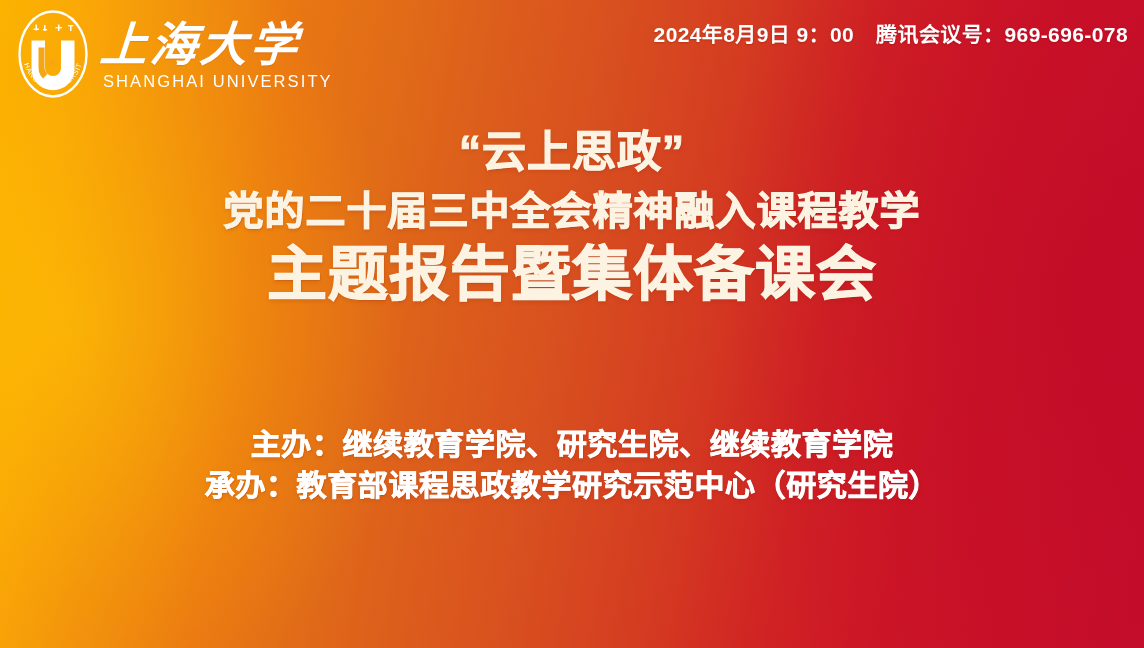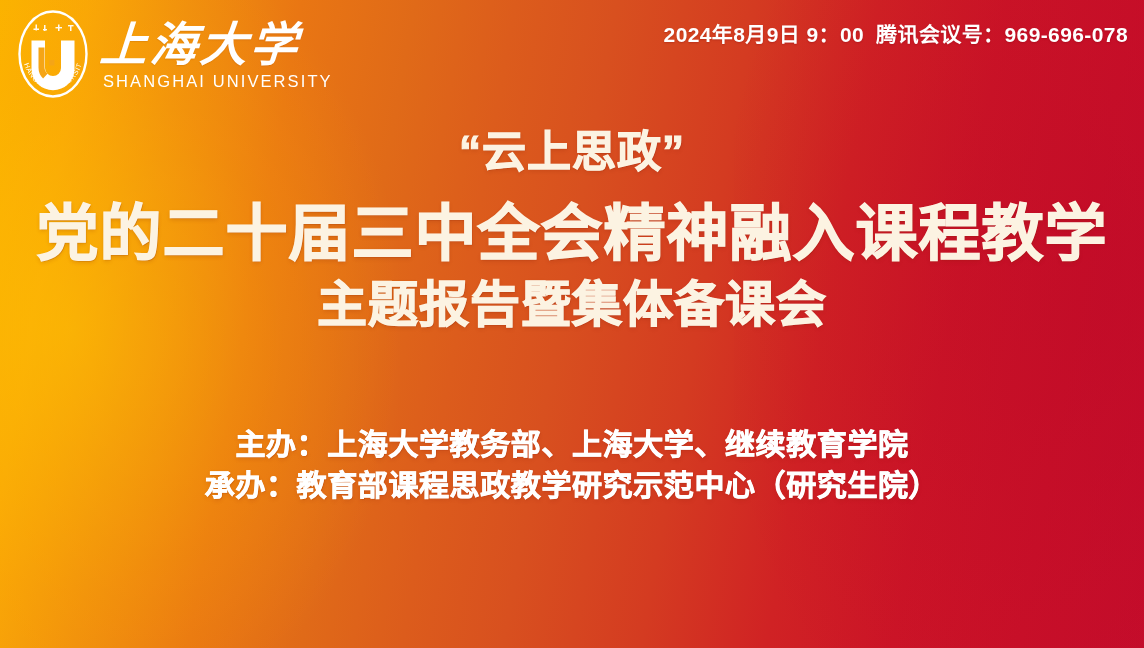--- a/index.html
+++ b/index.html
@@ -95,21 +95,21 @@
     margin-left: 3px;
     white-space: nowrap;
   }
 
   .meeting-info {
     position: absolute;
     top: 18px;
     right: 16px;
     display: flex;
     align-items: baseline;
-    gap: 12px;
+    gap: 22px;
     color: #FFFFFF;
     font-size: 21px;
     font-weight: 700;
     letter-spacing: 0.4px;
     white-space: nowrap;
     text-shadow: 0 1px 2px rgba(120,0,10,0.28);
   }
   .meeting-info .datetime,
   .meeting-info .meeting-id { white-space: nowrap; }
 
@@ -126,22 +126,22 @@
     font-weight: 900;
     letter-spacing: 1px;
     line-height: 1.20;
     white-space: nowrap;
     text-shadow:
        1px 1px 0 rgba(140,35,10,0.25),
        0 2px 4px rgba(130,30,10,0.20);
     -webkit-text-stroke: 1.1px #FCF3E2;
   }
   .title-line.l1 { font-size: 44px; }
-  .title-line.l2 { font-size: 62px; margin-top: 18px; }
-  .title-line.l3 { font-size: 50px; margin-top: 4px; }
+  .title-line.l2 { font-size: 40px; margin-top: 8px; }
+  .title-line.l3 { font-size: 60px; margin-top: 4px; }
 
   
   .org-block {
     position: absolute;
     left: 0;
     right: 0;
     top: 424px;
     text-align: center;
     color: #FFFFFF;
   }
@@ -209,17 +209,17 @@
     <span class="meeting-id">腾讯会议号：969-696-078</span>
   </div>
 
   <div class="title-block">
     <div class="title-line l1">“云上思政”</div>
     <div class="title-line l2">党的二十届三中全会精神融入课程教学</div>
     <div class="title-line l3">主题报告暨集体备课会</div>
   </div>
 
   <div class="org-block">
-    <div class="org-line">主办：上海大学教务部、上海大学、继续教育学院</div>
+    <div class="org-line">主办：继续教育学院、研究生院、继续教育学院</div>
     <div class="org-line">承办：教育部课程思政教学研究示范中心（研究生院）</div>
   </div>
 
 </div>
 
 </body></html>

